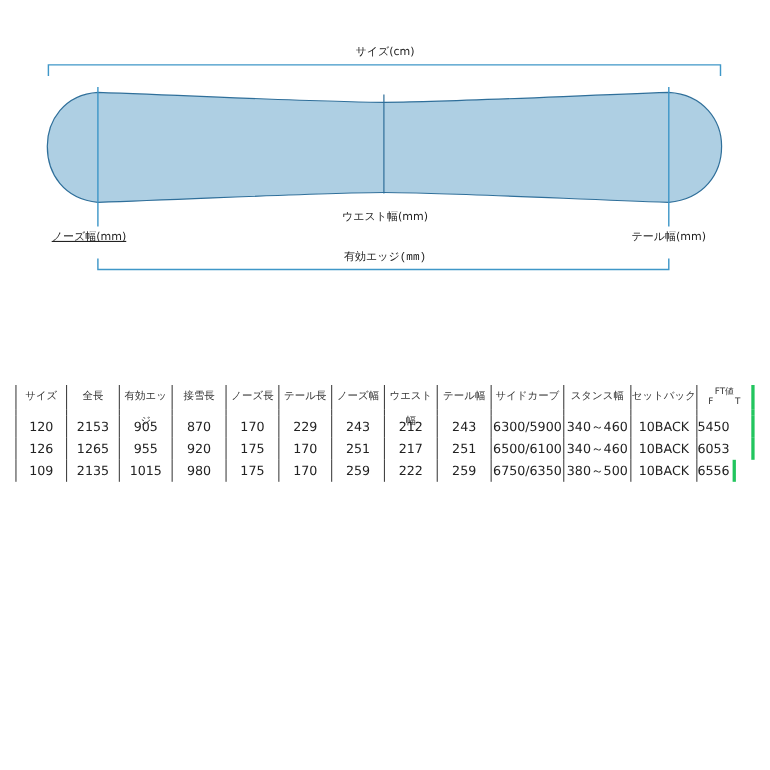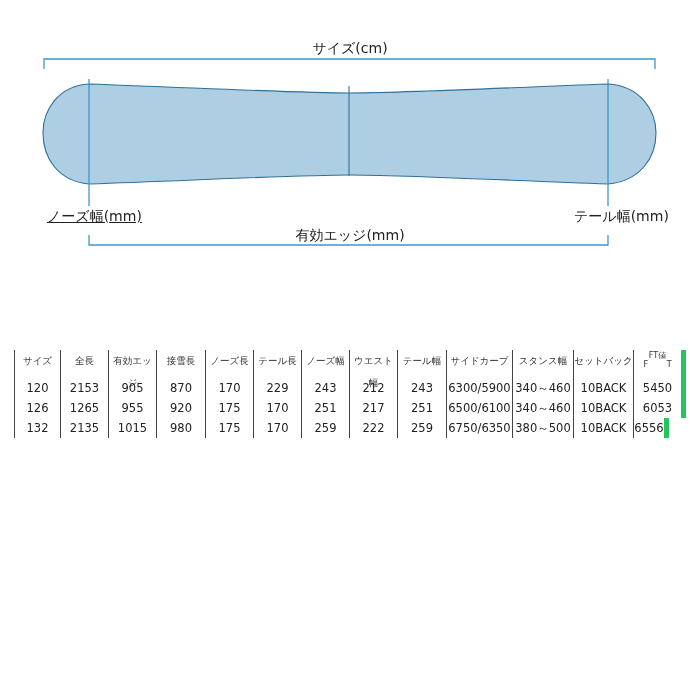--- a/index.html
+++ b/index.html
@@ -1,36 +1,36 @@
 <!DOCTYPE html>
 <html><head>
   <meta charset="utf-8">
   <style>
     html, body { margin: 0; padding: 0; background: #ffffff; }
     body { width: 700px; height: 700px; position: relative; overflow: hidden;
            font-family: "DejaVu Sans", "Liberation Sans", sans-serif; color: #222; }
     .diagram { position: absolute; left: 0; top: 0; width: 700px; height: 260px; }
     .diagram svg { position: absolute; left: 0; top: 0; }
-    .lbl { position: absolute; font-size: 14px; color: #222; white-space: nowrap; line-height: 14px; }
+    .lbl { position: absolute; font-size: 10px; color: #222; white-space: nowrap; line-height: 14px; }
     .lbl-size { left: 0; width: 700px; text-align: center; top: 41px; }
     .lbl-waist { left: 0; width: 700px; text-align: center; top: 191px; }
     .lbl-nose { left: 47px; top: 209px; text-decoration: underline; }
     .lbl-tail { left: 574px; top: 209px; }
-    .lbl-edge { left: 0; width: 700px; text-align: center; top: 228px; }
+    .lbl-edge { left: 0; width: 700px; text-align: center; top: 228px; font-family: Liberation Mono, monospace; }
 
     .spec { position: absolute; left: 14px; top: 350px; }
     .spec-row { display: flex; }
     .cell { box-sizing: border-box; border-left: 1px solid #444; text-align: center; }
-    .cell.last-col { border-right: 5px solid #22c55e; }
+    .cell.last-col { border-right: 3px solid #22c55e; }
     .head .cell { height: 22px; font-size: 9.5px; line-height: 22px; color: #333; }
     .body-row .cell { height: 20px; font-size: 11.5px; line-height: 20px; color: #222; }
     .spacer .cell { height: 6px; }
     .ft-head { display: flex; flex-direction: column; line-height: 9px; font-size: 8px; padding-top: 1px; }
     .ft-head .ft-sub { display: flex; justify-content: space-around; }
-    .ft-vals { display: flex; justify-content: center; }
+    .ft-vals { display: flex; justify-content: flex-start; }
   </style>
 </head>
 <body>
 
 <div class="diagram">
   <svg width="700" height="260" viewBox="0 0 700 260">
 
     <path d="M44,69 L44,59 L655,59 L655,69" fill="none" stroke="#3f97c8" stroke-width="1.3"></path>
 
     <path d="M89,84
@@ -43,20 +43,21 @@
              C 58,181 43,158 43,133
              C 43,110 58,86 89,84 Z" fill="#aecfe3" stroke="#2f6f9a" stroke-width="1.1"></path>
 
     <line x1="89" y1="79" x2="89" y2="206" stroke="#3f97c8" stroke-width="1.3"></line>
     <line x1="608" y1="79" x2="608" y2="206" stroke="#3f97c8" stroke-width="1.3"></line>
     <line x1="349" y1="86" x2="349" y2="176" stroke="#2f6f9a" stroke-width="1.1"></line>
 
     <path d="M89,235 L89,245 L608,245 L608,235" fill="none" stroke="#3f97c8" stroke-width="1.3"></path>
   </svg>
   <div class="lbl lbl-size">サイズ(cm)</div>
+  <div class="lbl lbl-waist">ウエスト幅(mm)</div>
   <div class="lbl lbl-nose">ノーズ幅(mm)</div>
   <div class="lbl lbl-tail">テール幅(mm)</div>
   <div class="lbl lbl-edge">有効エッジ(mm)</div>
 </div>
 
 <div class="spec">
   <div class="spec-row head">
     <div class="cell" style="width:46px">サイズ</div>
     <div class="cell" style="width:48px">全長</div>
     <div class="cell" style="width:48px">有効エッジ</div>
@@ -132,21 +133,21 @@
     <div class="cell" style="width:60px">10BACK</div>
     <div class="cell last-col" style="width:53px">
       <div class="ft-vals">
           <span>60</span>
           <span>53</span>
         </div>
     </div>
   </div>
 
   <div class="spec-row body-row">
-    <div class="cell" style="width:46px">132</div>
+    <div class="cell" style="width:46px">109</div>
     <div class="cell" style="width:48px">2135</div>
     <div class="cell" style="width:48px">1015</div>
     <div class="cell" style="width:49px">980</div>
     <div class="cell" style="width:48px">175</div>
     <div class="cell" style="width:48px">170</div>
     <div class="cell" style="width:48px">259</div>
     <div class="cell" style="width:48px">222</div>
     <div class="cell" style="width:49px">259</div>
     <div class="cell" style="width:66px">6750/6350</div>
     <div class="cell" style="width:61px">380～500</div>

